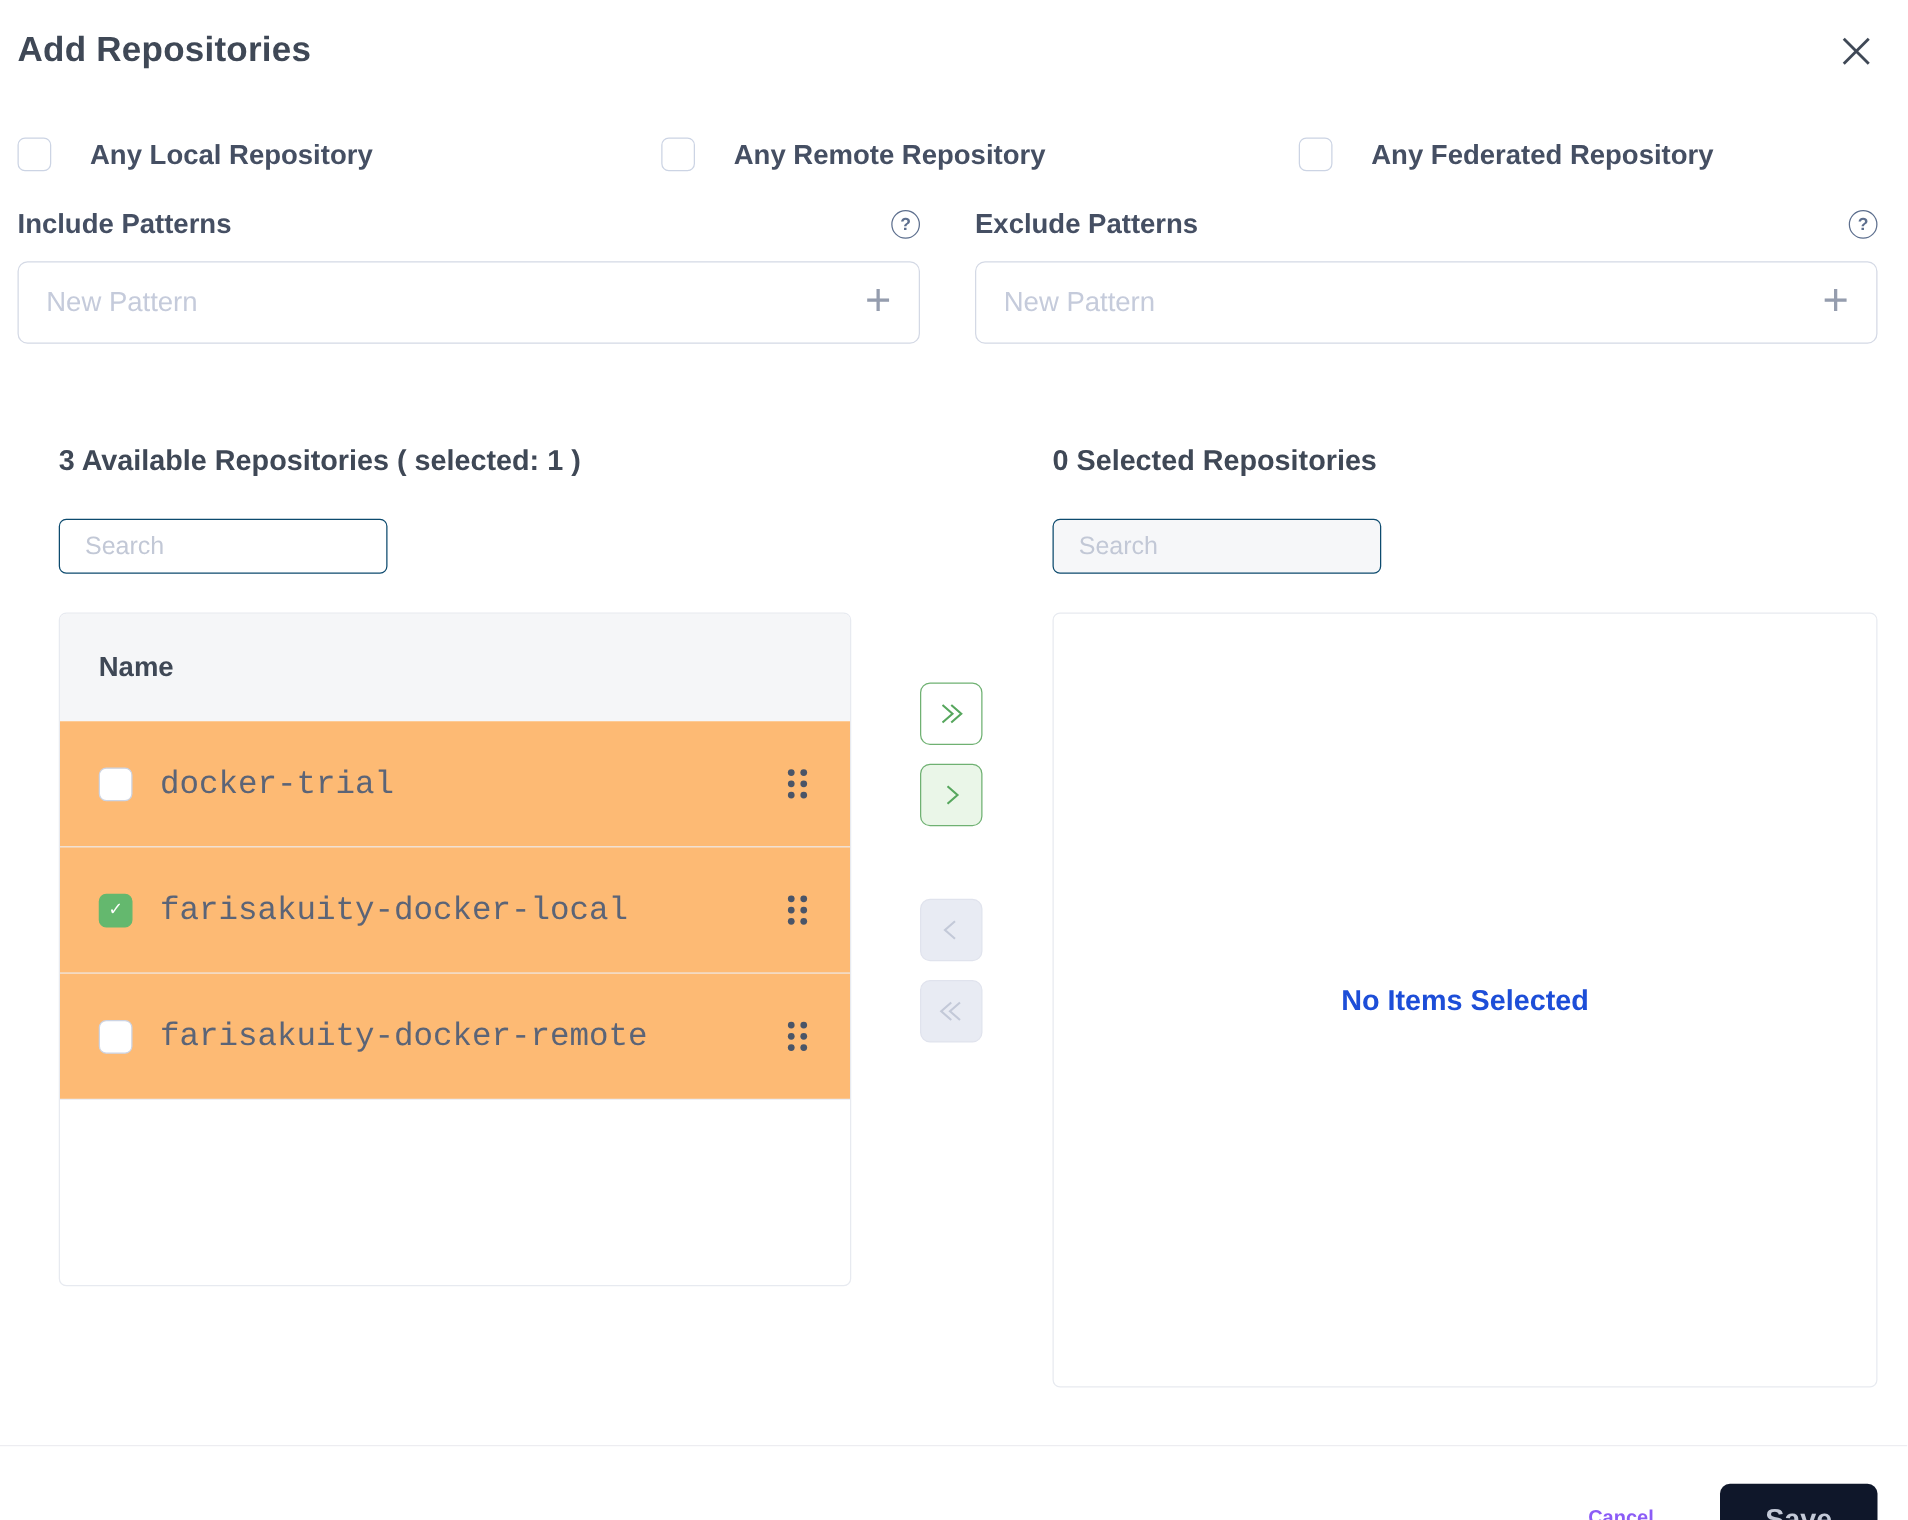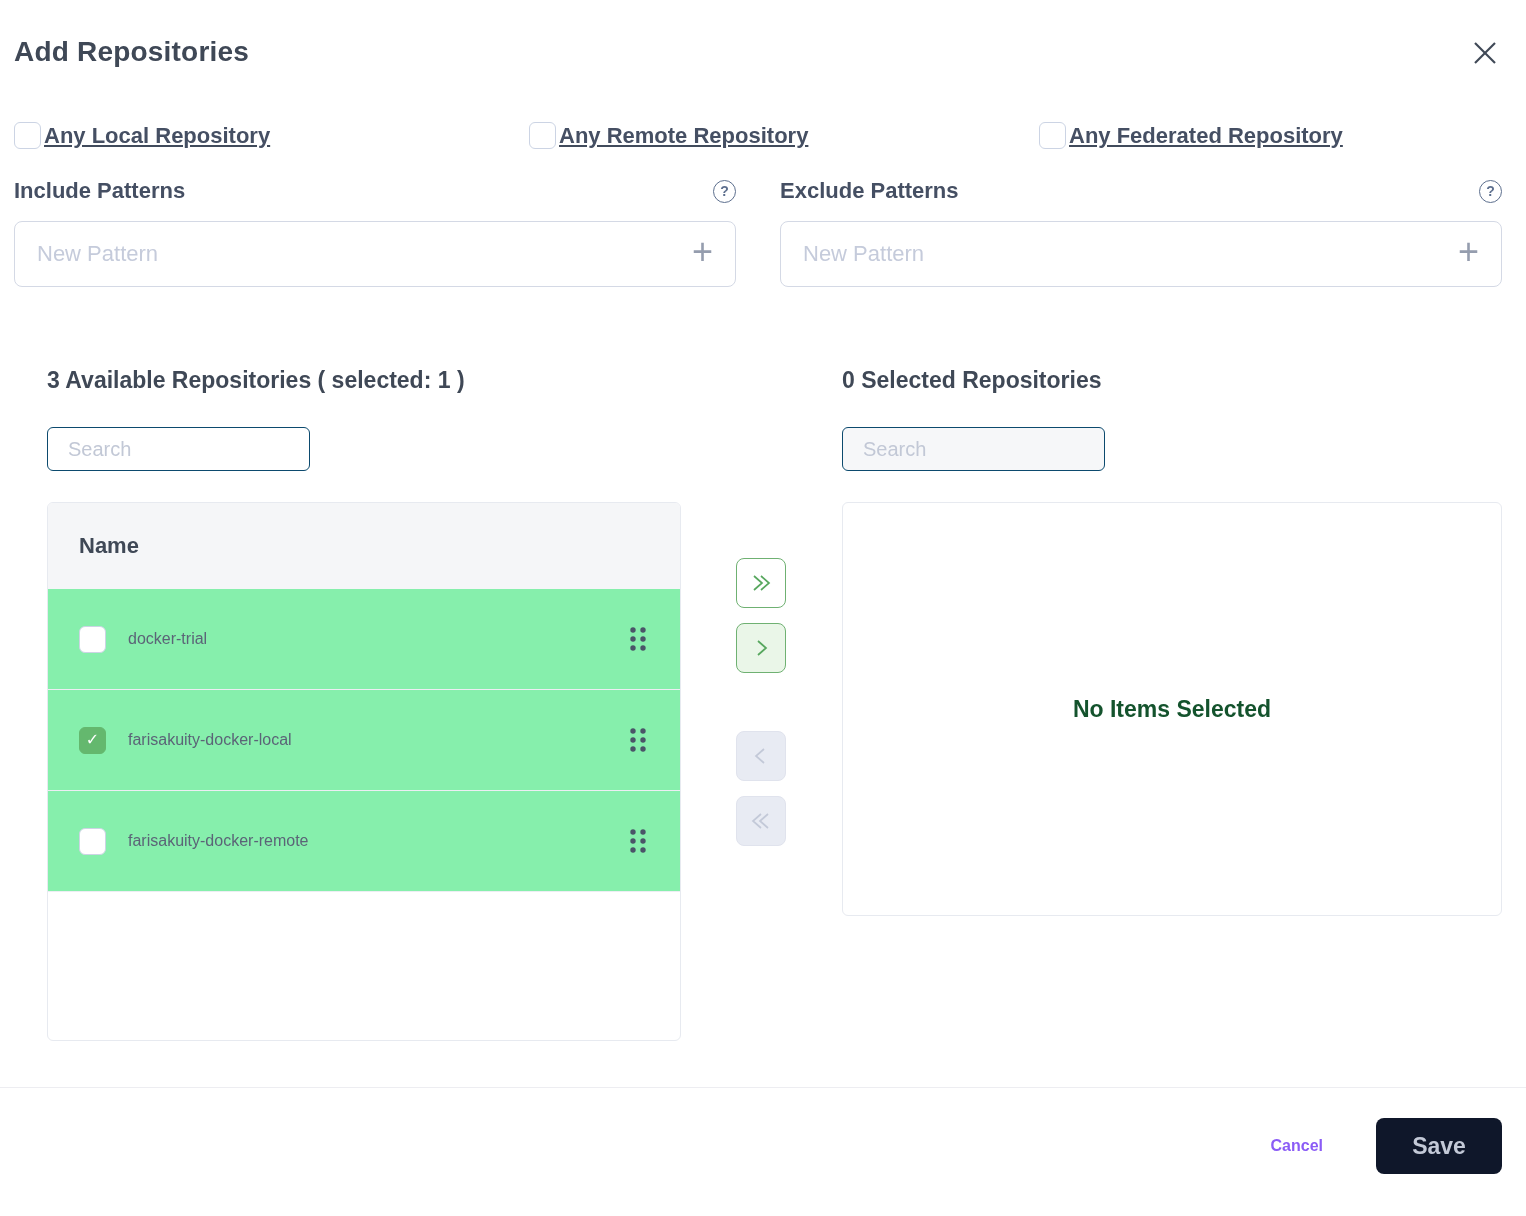--- a/index.html
+++ b/index.html
@@ -8,28 +8,28 @@
     background: #ffffff;
     font-family: "Liberation Sans", "DejaVu Sans", sans-serif;
     color: #414b5c;
     overflow: hidden;
   }
   .modal-body { padding: 0 24px 0 14px; }
 
   
   .modal-header {
     display: flex; justify-content: space-between; align-items: flex-start;
-    padding-top: 36px;
+    padding-top: 24px;
   }
   .modal-title { font-size: 28px; font-weight: 700; color: #3f4856; letter-spacing: .2px; }
   .close-btn { cursor: pointer; padding: 2px; line-height: 0; }
 
   
   .any-row { display: flex; margin-top: 52px; align-items: center; }
-  .any-group { display: flex; align-items: center; gap: 3px; text-decoration: underline; }
+  .any-group { display: flex; align-items: center; gap: 31px; }
   .any-group:nth-child(1) { width: 515px; }
   .any-group:nth-child(2) { width: 510px; }
   .cb {
     width: 27px; height: 27px; flex: 0 0 27px;
     border: 1px solid #ccd4e4; border-radius: 6px; background: #fff;
     display: flex; align-items: center; justify-content: center;
     cursor: pointer;
   }
   .cb[data-checked="true"] {
     background: #64b86e; border-color: #64b86e;
@@ -86,46 +86,47 @@
   }
   .table-header {
     height: 86px; background: #f5f6f8;
     display: flex; align-items: center; padding: 0 31px;
     font-size: 22px; font-weight: 700; color: #3f4856;
   }
   .table-row {
     height: 101px; display: flex; align-items: center;
     padding: 0 29px 0 31px;
     border-bottom: 1px solid #eceef3;
-    font-size: 16px; color: #5b6477;
-    background: #86efac;
+    font-size: 26px; color: #5b6477;
+    background: #fdba74;
+    font-family: Liberation Mono, monospace;
   }
   .row-label { margin-left: 22px; flex: 1; }
   .drag-handle { cursor: grab; line-height: 0; padding: 4px 2px; }
 
   .mid-col {
     width: 168px; display: flex; flex-direction: column; align-items: center;
     padding-top: 191px;
   }
   .tbtn {
     width: 50px; height: 50px; border-radius: 8px;
     display: flex; align-items: center; justify-content: center;
     cursor: pointer; line-height: 0;
   }
   .tbtn.green-outline { background: #ffffff; border: 1px solid #6fb172; }
   .tbtn.green-fill { background: #eaf6e8; border: 1px solid #6fb172; margin-top: 15px; }
   .tbtn.gray { background: #e8ebf3; border: 1px solid #e0e3ed; cursor: default; }
   .tbtn.gap-big { margin-top: 58px; }
   .tbtn.gap-small { margin-top: 15px; }
 
   .empty-panel {
-    margin-top: 31px; height: 414px; width: 660px;
+    margin-top: 31px; height: 620px; width: 660px;
     border: 1px solid #e7eaf0; border-radius: 6px;
     display: flex; align-items: center; justify-content: center;
-    font-size: 23px; font-weight: 700; color: #14532d;
+    font-size: 23px; font-weight: 700; color: #1d4ed8;
     background: #fff;
   }
 
   
   .modal-footer {
     margin-top: 46px;
     border-top: 1px solid #ededf1;
     padding: 30px 24px 20px 14px;
     display: flex; justify-content: flex-end; align-items: center;
   }

